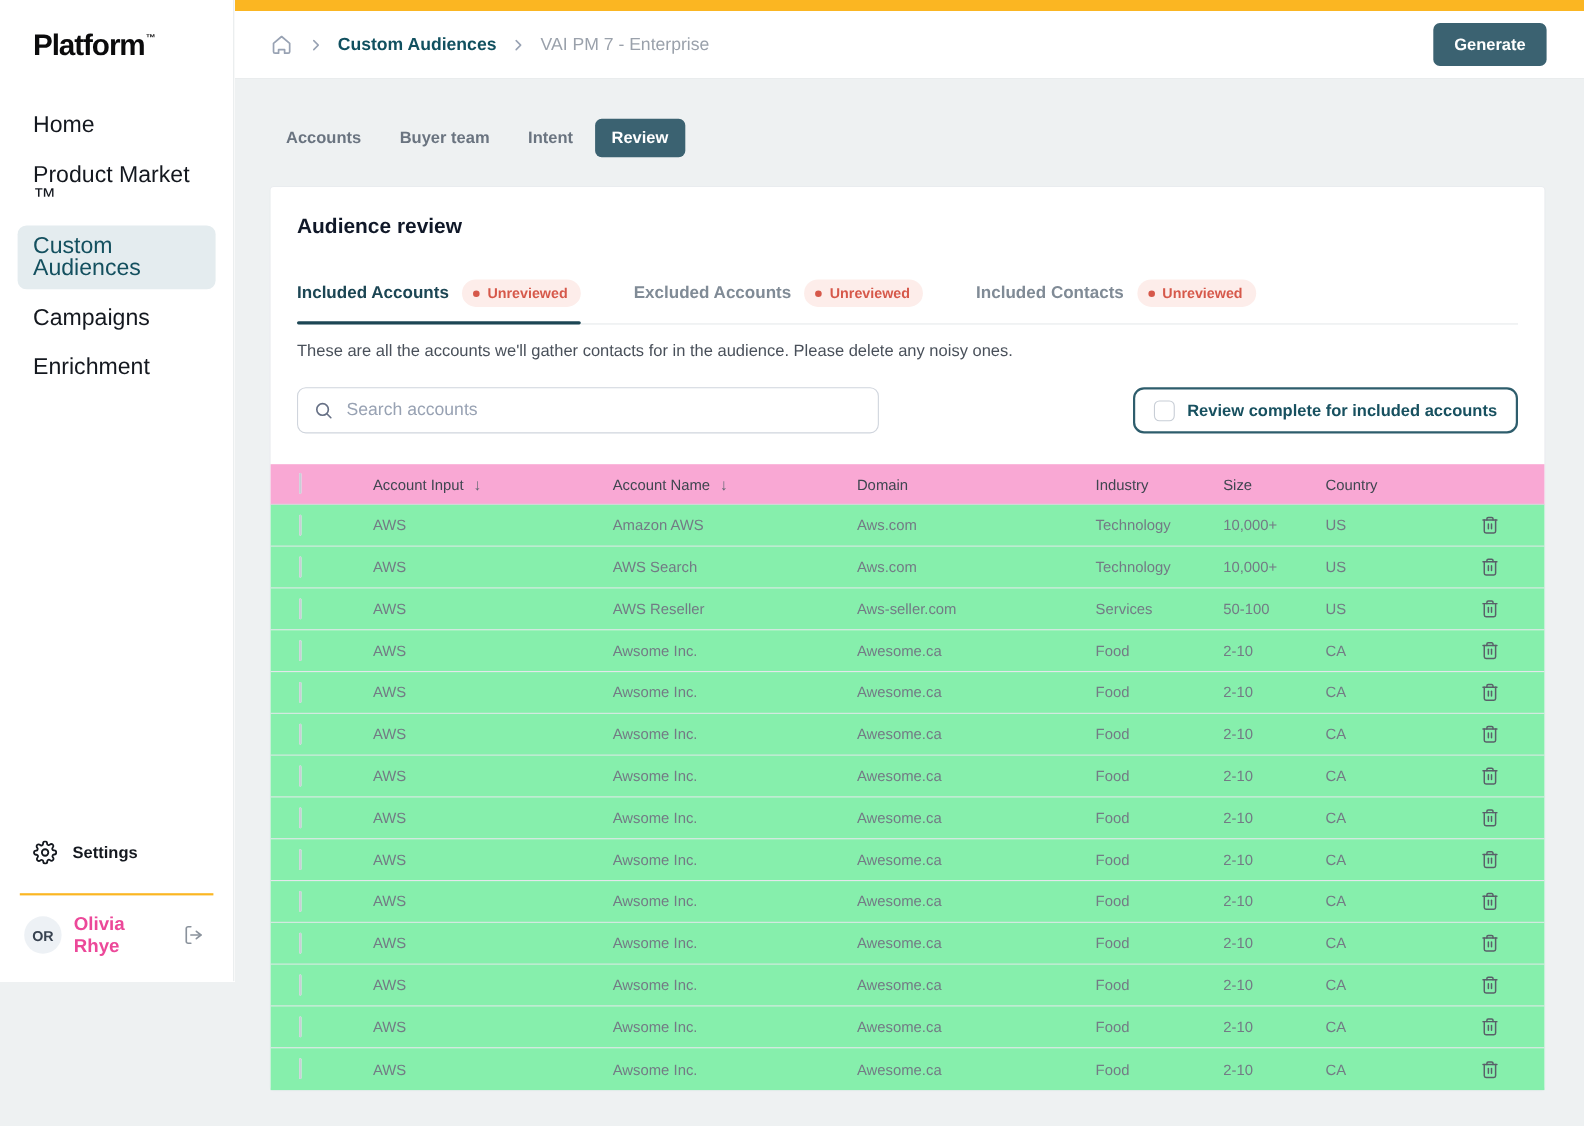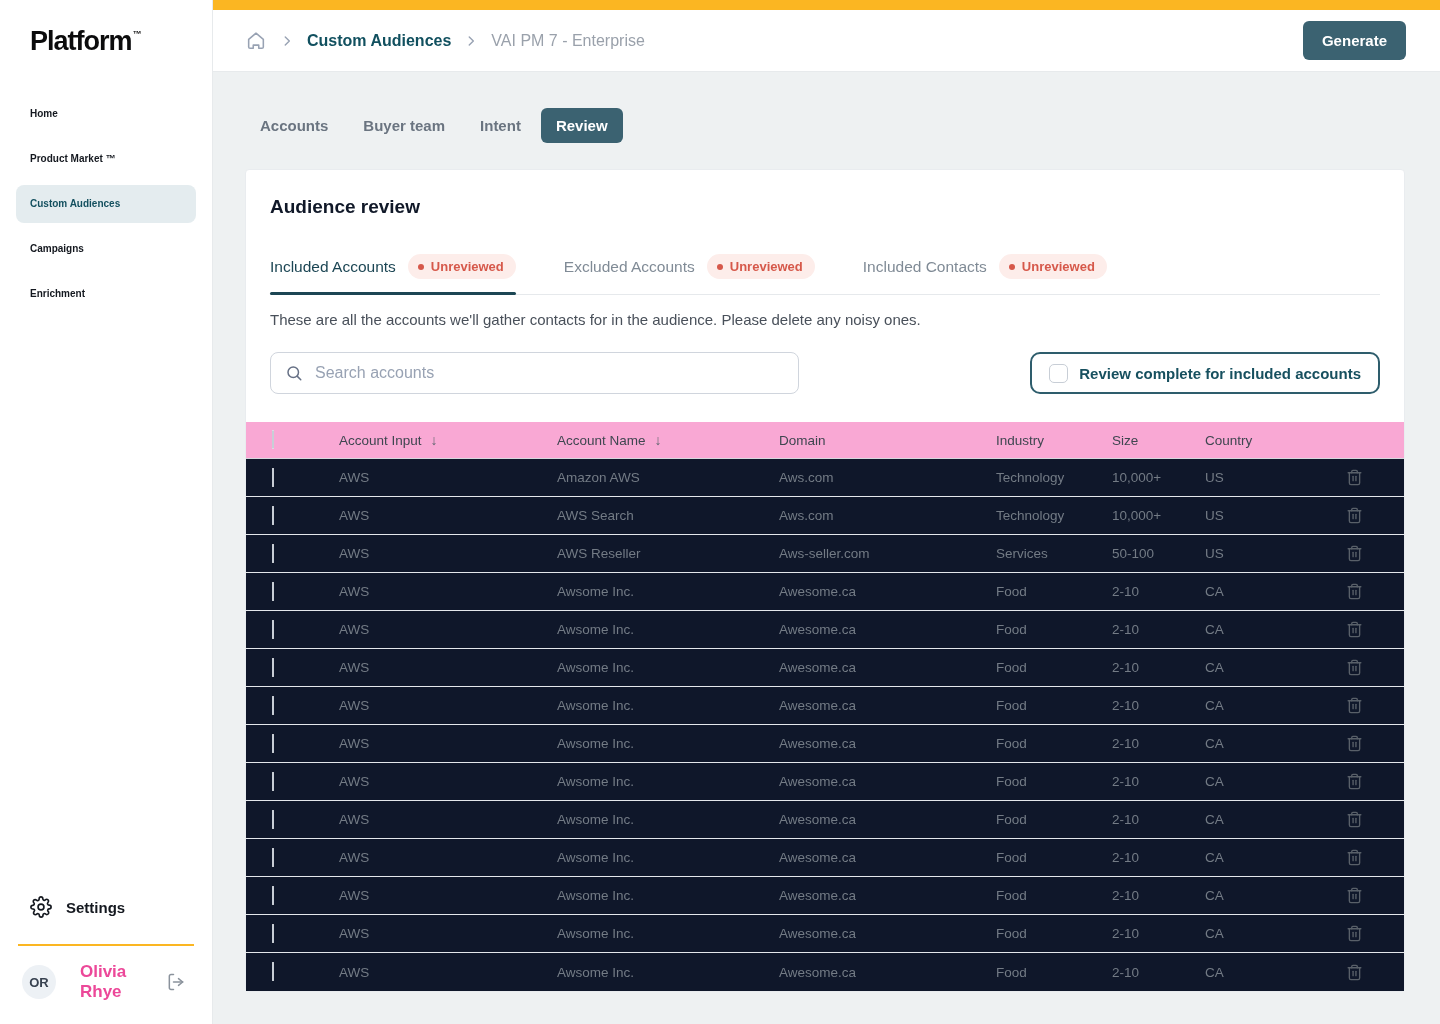--- a/index.html
+++ b/index.html
@@ -7,43 +7,43 @@
   body {
     width: 1440px; height: 1024px; overflow: hidden;
     background: #EEF1F2;
     font-family: "Liberation Sans", sans-serif;
     color: #14181F;
   }
   svg { display: block; }
 
   
   .sidebar {
-    position: fixed; left: 0; top: 0; width: 213px; height: 1024px;
+    position: fixed; left: 0; top: 0; width: 213px; height: 892px;
     background: #FFFFFF; border-right: 1px solid #E7EAEC;
     display: flex; flex-direction: column;
   }
   .logo-wrap { padding: 26px 0 0 30px; }
   .logo {
     font-size: 27px; font-weight: 800; letter-spacing: -1px; color: #0B0B0C;
     display: inline-flex; align-items: flex-start;
   }
   .logo-tm { font-size: 9px; font-weight: 700; margin-top: 3px; margin-left: 1px; }
   .nav { margin-top: 38px; padding: 0 16px; display: flex; flex-direction: column; gap: 7px; }
   .nav-item {
-    padding: 9px 14px; font-size: 10px; font-weight: 700; color: #14181F;
+    padding: 9px 14px; font-size: 21px; font-weight: 400; color: #14181F;
     border-radius: 8px; cursor: pointer; line-height: 20px;
   }
   .nav-item.active { background: #E4ECEF; color: #14505F; }
   .sidebar-bottom { margin-top: auto; padding: 0 16px 20px; }
   .settings-row {
     display: flex; align-items: center; gap: 14px;
     padding: 10px 14px; font-size: 15px; font-weight: 600; cursor: pointer;
   }
   .sidebar-divider { height: 2px; background: #FBB622; margin: 16px 2px 14px; }
-  .user-row { display: flex; align-items: center; gap: 24px; padding: 2px 6px; }
+  .user-row { display: flex; align-items: center; gap: 11px; padding: 2px 6px; }
   .avatar {
     width: 34px; height: 34px; border-radius: 50%; background: #EDF1F5;
     display: flex; align-items: center; justify-content: center;
     font-size: 13px; font-weight: 600; color: #384250; flex: none;
   }
   .user-name { font-size: 17px; font-weight: 700; color: #ec4899; flex: 1; }
   .logout-btn { color: #8A929C; cursor: pointer; padding-right: 4px; }
 
   
   .main { margin-left: 213px; height: 1024px; display: flex; flex-direction: column; }
@@ -77,21 +77,21 @@
     border: 1px solid #E9ECEF; border-radius: 4px;
   }
   .card-pad { padding: 26px 24px 0; }
   .card-title { margin: 0; font-size: 19px; font-weight: 700; color: #101828; }
 
   .subtabs { display: flex; gap: 48px; margin-top: 36px; border-bottom: 1px solid #E6E9EC; }
   .subtab {
     display: flex; align-items: center; gap: 12px;
     padding-bottom: 15px; position: relative; cursor: pointer;
   }
-  .subtab-label { font-size: 15.5px; font-weight: 400; color: #808B96; text-align: right; }
+  .subtab-label { font-size: 15.5px; font-weight: 700; color: #808B96; text-align: right; }
   .subtab.active .subtab-label { color: #1C4654; }
   .subtab.active::after {
     content: ""; position: absolute; left: 0; right: 0; bottom: -1px;
     height: 3px; background: #1C4654; border-radius: 2px;
   }
   .badge {
     display: inline-flex; align-items: center; gap: 7px;
     background: #FDEDEA; color: #D6584A;
     font-size: 13px; font-weight: 600; line-height: 1;
     padding: 6px 12px 6px 10px; border-radius: 999px;
@@ -124,21 +124,21 @@
 
   
   .grid-row {
     display: grid;
     grid-template-columns: 93px 218px 222px 217px 116px 93px 1fr 100px;
     align-items: center;
   }
   .thead { background: #f9a8d4; height: 37px; border-bottom: 1px solid #D5D9DD; }
   .th { font-size: 13.5px; font-weight: 500; color: #3F4650; display: flex; align-items: center; gap: 9px; cursor: pointer; }
   .sort-arrow { font-size: 14px; color: #5F6670; }
-  .trow { height: 38px; border-bottom: 1px solid #E4E7EB; background: #0f172a; }
+  .trow { height: 38px; border-bottom: 1px solid #E4E7EB; background: #86efac; }
   .trow:last-child { border-bottom: none; }
   .cell { font-size: 13.5px; color: #737B85; }
   .cb-cell { padding-left: 26px; }
   .trash-cell { display: flex; justify-content: center; }
   .trash-btn { color: #596069; cursor: pointer; padding: 2px; }
 </style>
 </head>
 <body>
 
 <aside class="sidebar">

